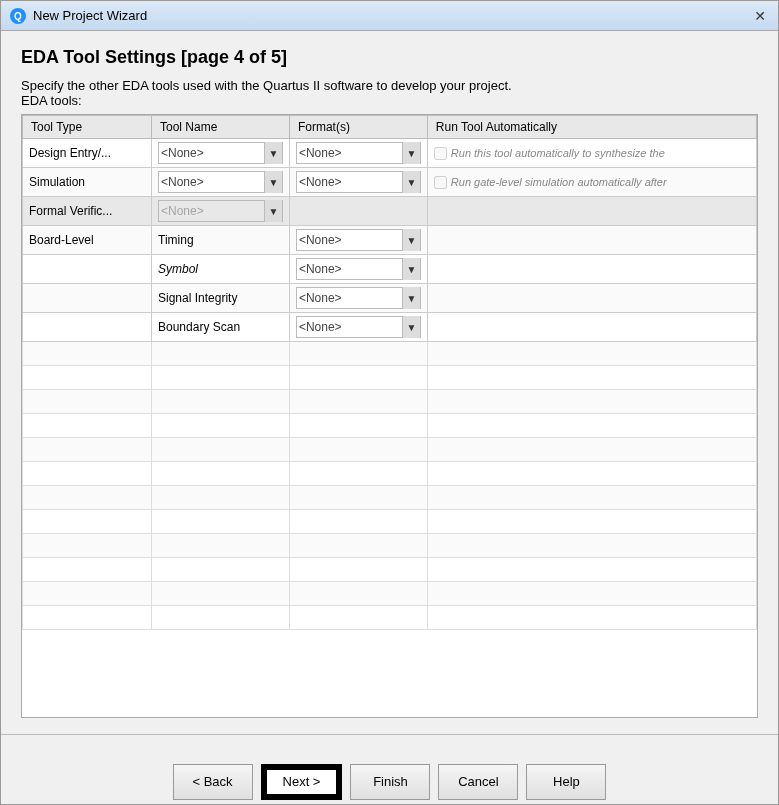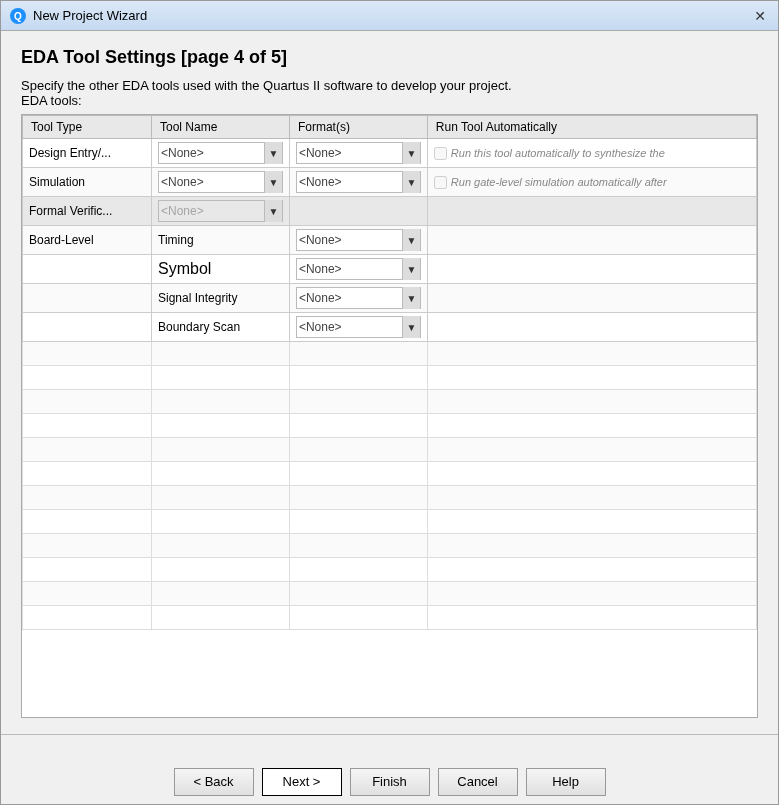--- a/index.html
+++ b/index.html
@@ -175,32 +175,32 @@
       height: 70px;
       background: #f0f0f0;
       border-top: 1px solid #bbb;
       display: flex;
       align-items: center;
       justify-content: center;
       gap: 8px;
       flex-shrink: 0;
     }
     .btn {
-      height: 28px;
+      height: 36px;
       min-width: 80px;
       padding: 0 16px;
       font-size: 13px;
       border: 1px solid #999;
       background: linear-gradient(to bottom, #f5f5f5, #e0e0e0);
       cursor: pointer;
       color: #000;
       margin-top: 24px;
     }
     .btn-next {
-      border: 1px solid #000000;
+      border: 6px solid #000000;
       background: #fff;
       color: #000;
     }
     
     .row-grey {
       background: #e8e8e8 !important;
     }
     .row-grey td {
       background: #e8e8e8;
       margin-left: 44px;
@@ -325,21 +325,21 @@
                 </select>
                 <div class="select-arrow">▼</div>
               </div>
             </td>
             <td></td>
           </tr>
 
           <tr>
             <td></td>
             <td>
-              <span style="font-size:16px; color:#000;">Symbol</span>
+              <span style="font-size:12px; color:#000;font-style:italic;">Symbol</span>
             </td>
             <td>
               <div class="select-wrapper">
                 <select>
                   <option>&lt;None&gt;</option>
                 </select>
                 <div class="select-arrow">▼</div>
               </div>
             </td>
             <td></td>

